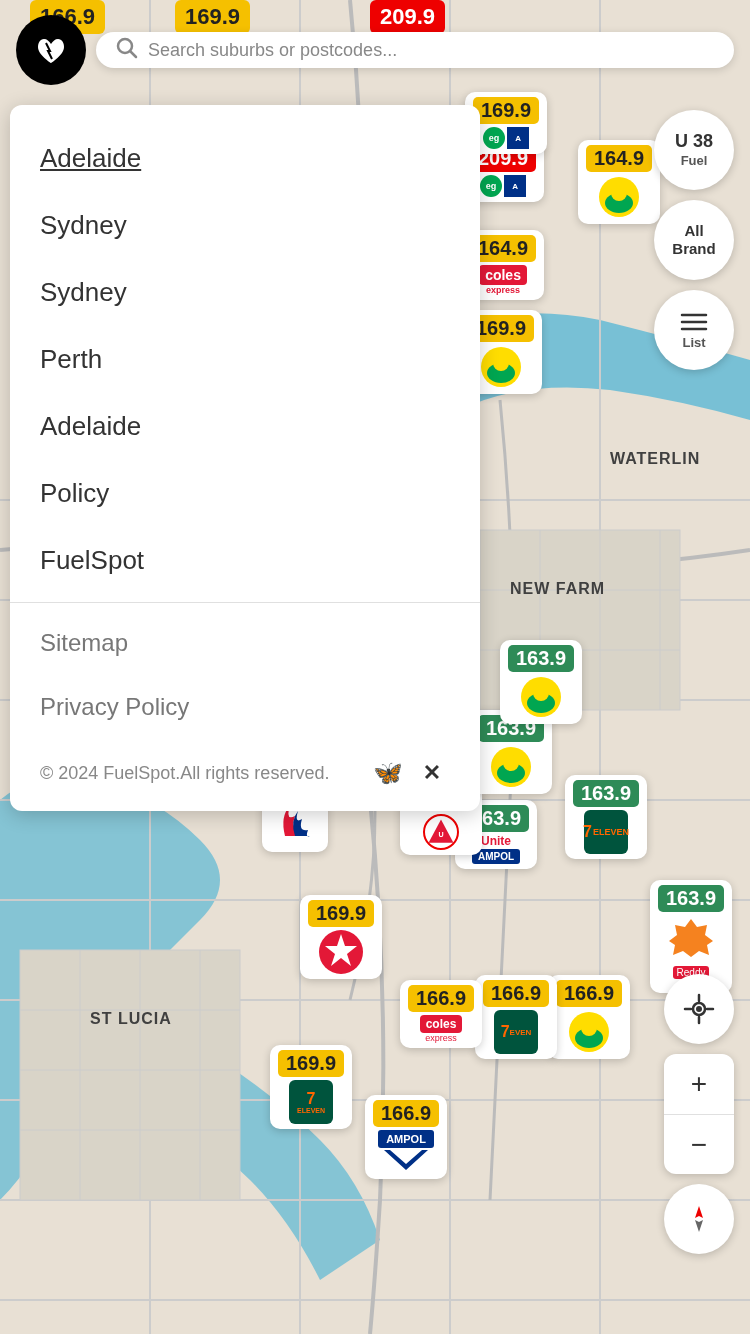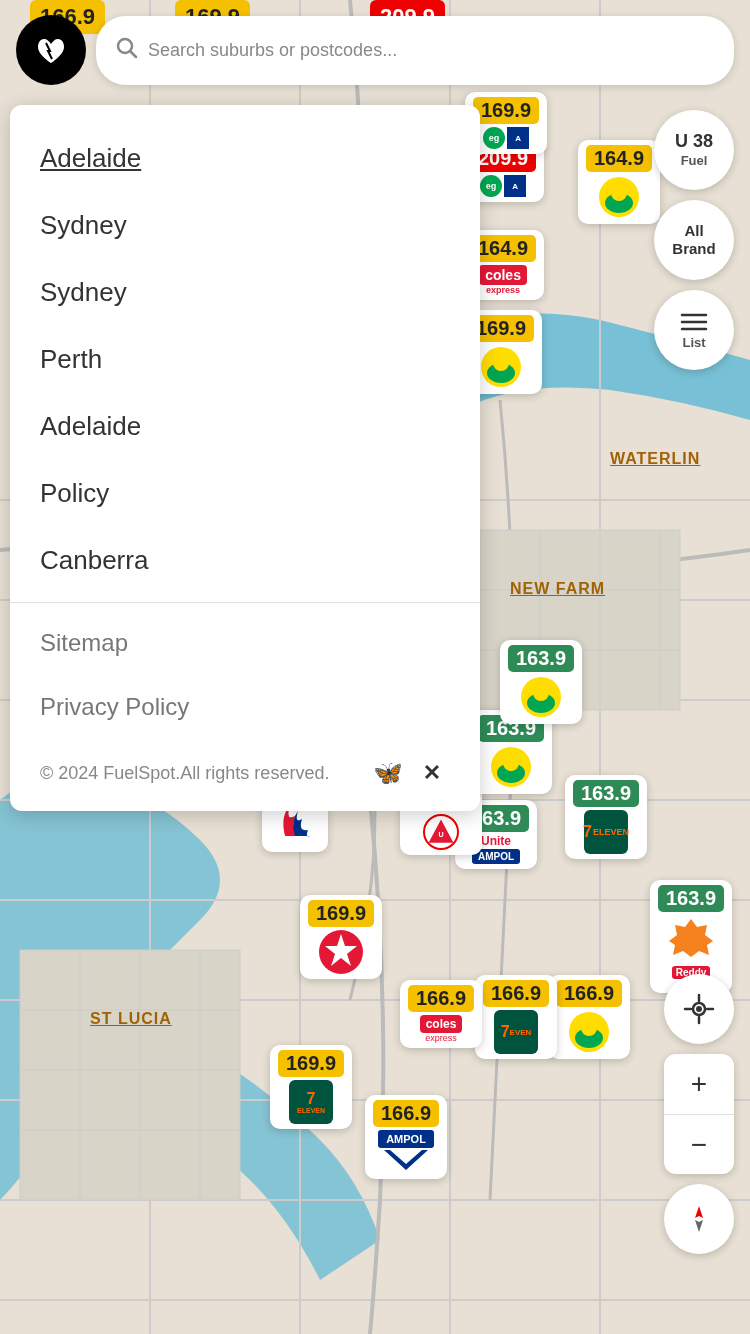--- a/index.html
+++ b/index.html
@@ -39,21 +39,21 @@
       border-radius: 50%;
       display: flex; align-items: center; justify-content: center;
       flex-shrink: 0;
       margin-right: 10px;
     }
 
     .logo svg { width: 42px; height: 42px; }
 
     .search-bar {
       flex: 1;
-      height: 69px;
+      height: 36px;
       background: #fff;
       border-radius: 30px;
       display: flex;
       align-items: center;
       padding: 0 20px;
       box-shadow: 0 2px 8px rgba(0,0,0,0.15);
     }
 
     .search-icon-wrap {
       margin-right: 10px;
@@ -216,27 +216,26 @@
       background: #fff;
       border-radius: 50%;
       display: flex; align-items: center; justify-content: center;
       box-shadow: 0 2px 8px rgba(0,0,0,0.2);
       cursor: pointer;
       margin-top: 10px;
     }
 
     .map-text-label {
       position: absolute;
-      color: #a16207;
+      color: #404040;
       font-size: 16px;
       font-weight: 600;
       letter-spacing: 1px;
       text-transform: uppercase;
       pointer-events: none;
-      text-decoration: underline;
     }
   </style>
 </head>
 <body>
 
 <div class="map-container">
   <svg class="map-svg" viewBox="0 0 750 1334" xmlns="http://www.w3.org/2000/svg">
 
     <rect width="750" height="1334" fill="#e8e0d4"></rect>
 
@@ -307,21 +306,21 @@
   </div>
 </div>
 
 <div class="dropdown-menu">
   <div class="menu-item active">Adelaide</div>
   <div class="menu-item">Sydney</div>
   <div class="menu-item">Sydney</div>
   <div class="menu-item">Perth</div>
   <div class="menu-item">Adelaide</div>
   <div class="menu-item">Policy</div>
-  <div class="menu-item">Canberra</div>
+  <div class="menu-item">FuelSpot</div>
   <hr class="menu-divider">
   <div class="menu-item secondary">Sitemap</div>
   <div class="menu-item secondary">Privacy Policy</div>
   <div class="menu-footer">
     <span class="footer-text">© 2024 FuelSpot.All rights reserved.</span>
     <div class="social-icon" style="font-size:24px;">🦋</div>
     <div class="social-icon" style="font-size:22px; font-weight:700; color:#333;">✕</div>
   </div>
 </div>
 
@@ -453,21 +452,21 @@
 </div>
 
 <div style="position:absolute; top:880px; left:650px; z-index:51; background:#fff; border-radius:10px; box-shadow:0 2px 8px rgba(0,0,0,0.2); padding:5px 8px; display:flex; flex-direction:column; align-items:center;">
   <div style="background:#2e8b57; color:#fff; font-weight:800; font-size:20px; padding:2px 8px; border-radius:5px;">163.9</div>
 
   <div style="margin-top:3px;">
     <svg viewBox="0 0 44 44" width="44" height="44">
       <path d="M22,4 L28,12 L38,10 L36,20 L44,26 L38,30 L40,40 L30,36 L22,42 L14,36 L4,40 L6,30 L0,26 L8,20 L6,10 L16,12 Z" fill="#f5821f"></path>
     </svg>
   </div>
-  <div style="background:#e31837; color:#fff; font-size:10px; font-weight:700; padding:1px 4px; border-radius:3px; margin-top:3px;">Reddy</div>
+  <div style="background:#e31837; color:#fff; font-size:10px; font-weight:400; padding:1px 4px; border-radius:3px; margin-top:3px;">Reddy</div>
   <div style="font-size:8px; color:#e31837;">express</div>
 </div>
 
 <div style="position:absolute; top:895px; left:300px; z-index:50; background:#fff; border-radius:10px; box-shadow:0 2px 8px rgba(0,0,0,0.2); padding:5px 8px; display:flex; flex-direction:column; align-items:center;">
   <div style="background:#f5c000; color:#222; font-weight:800; font-size:20px; padding:2px 8px; border-radius:5px;">169.9</div>
 
   <div style="width:44px;height:44px;margin-top:3px; background:#e31837; border-radius:50%; display:flex; align-items:center; justify-content:center;">
     <svg viewBox="0 0 44 44" width="44" height="44">
       <polygon points="22,4 26,16 38,16 28,24 32,36 22,28 12,36 16,24 6,16 18,16" fill="#fff"></polygon>
     </svg>

